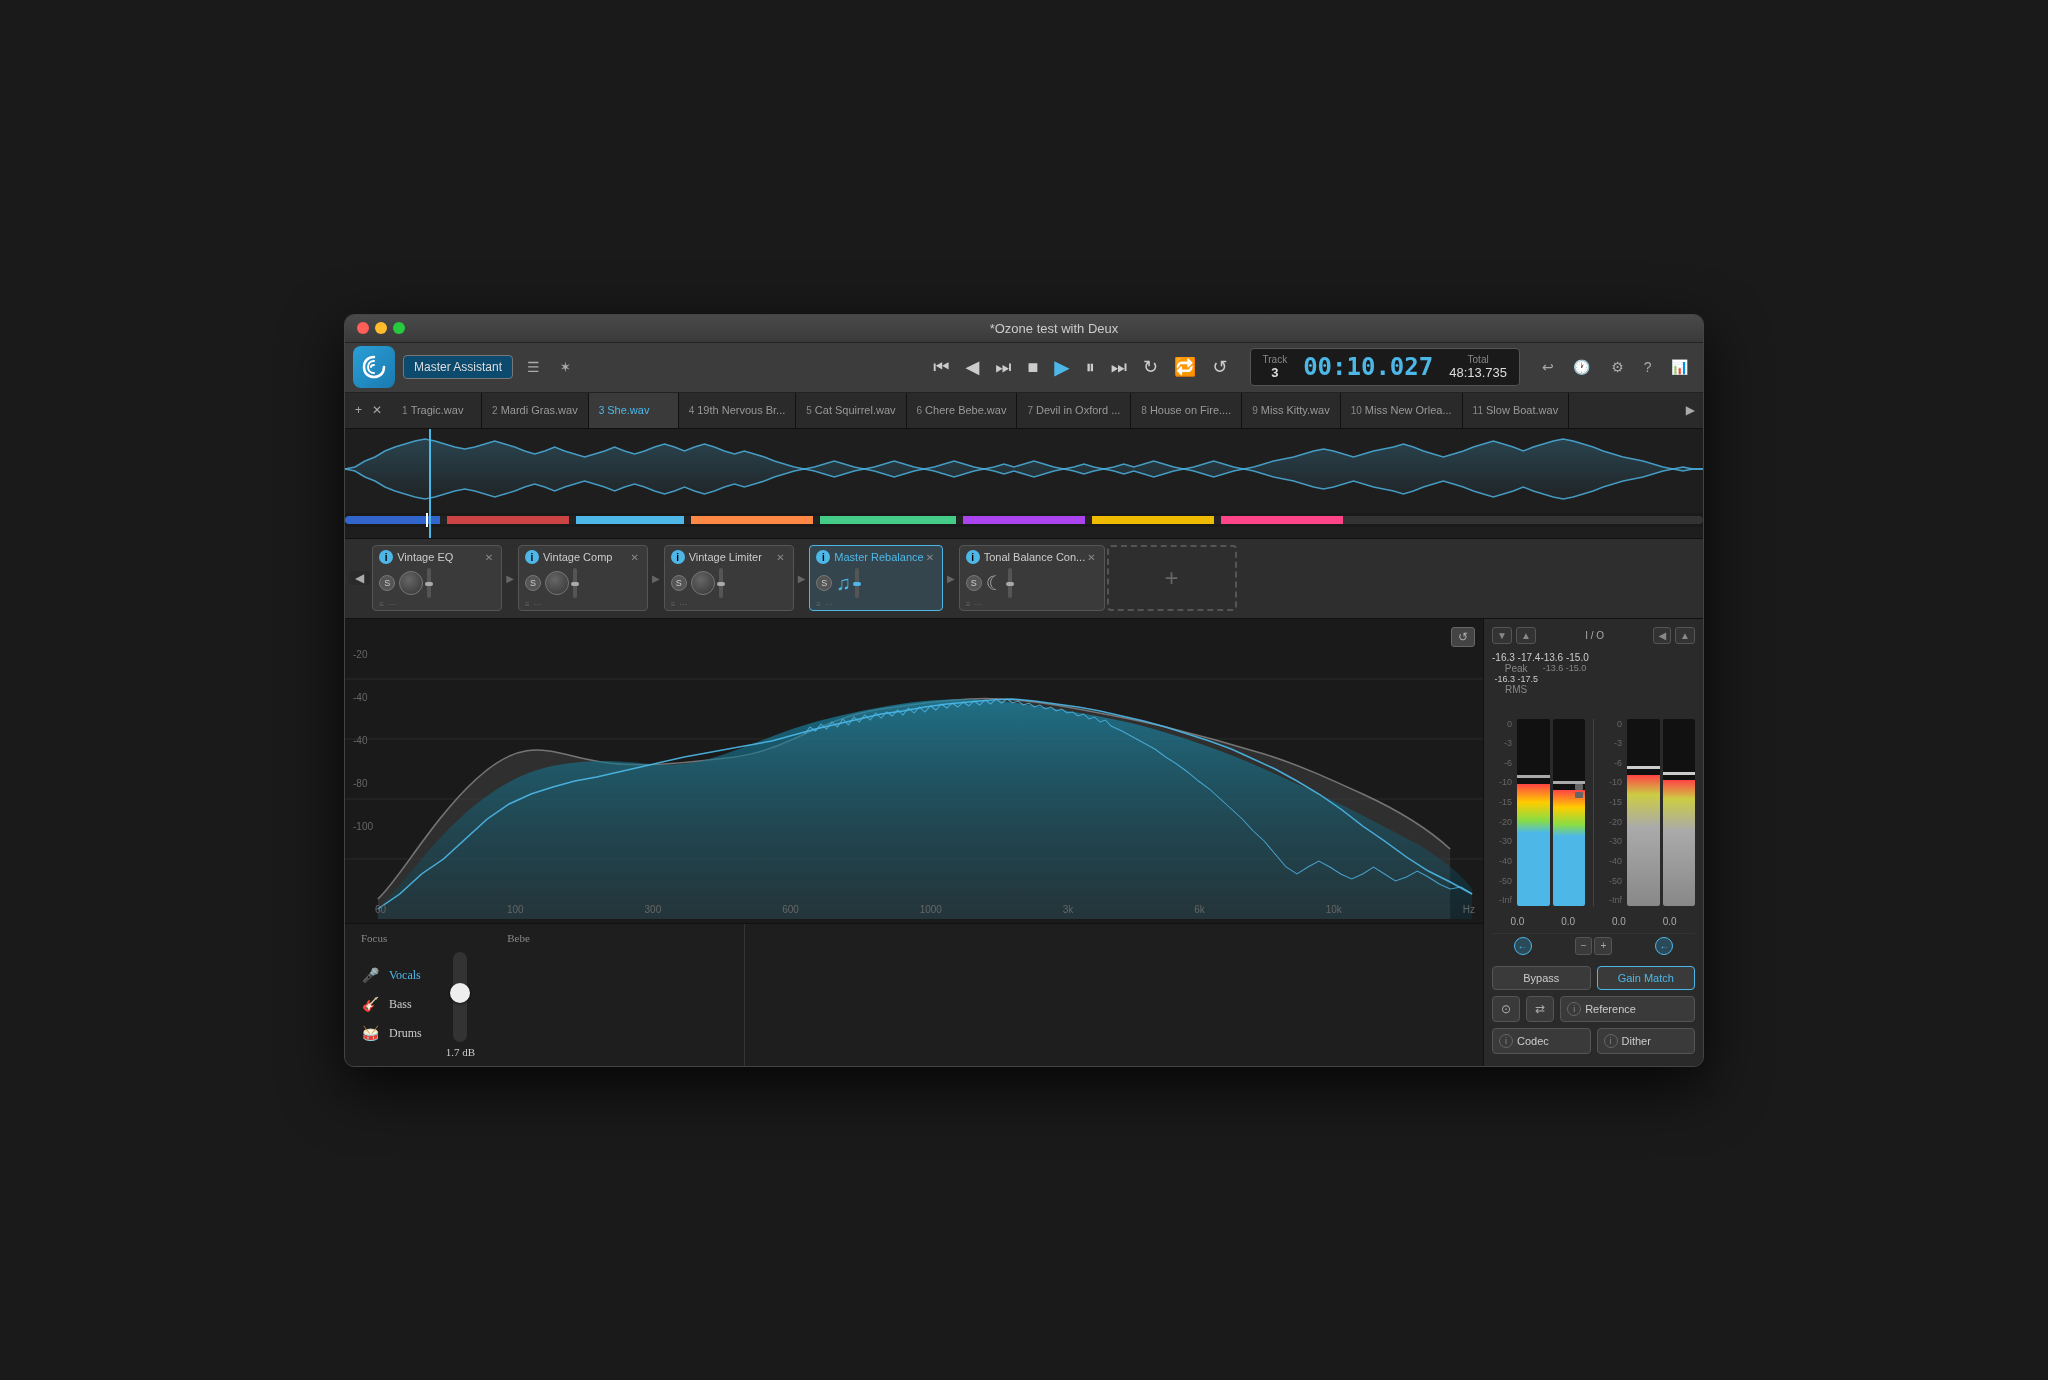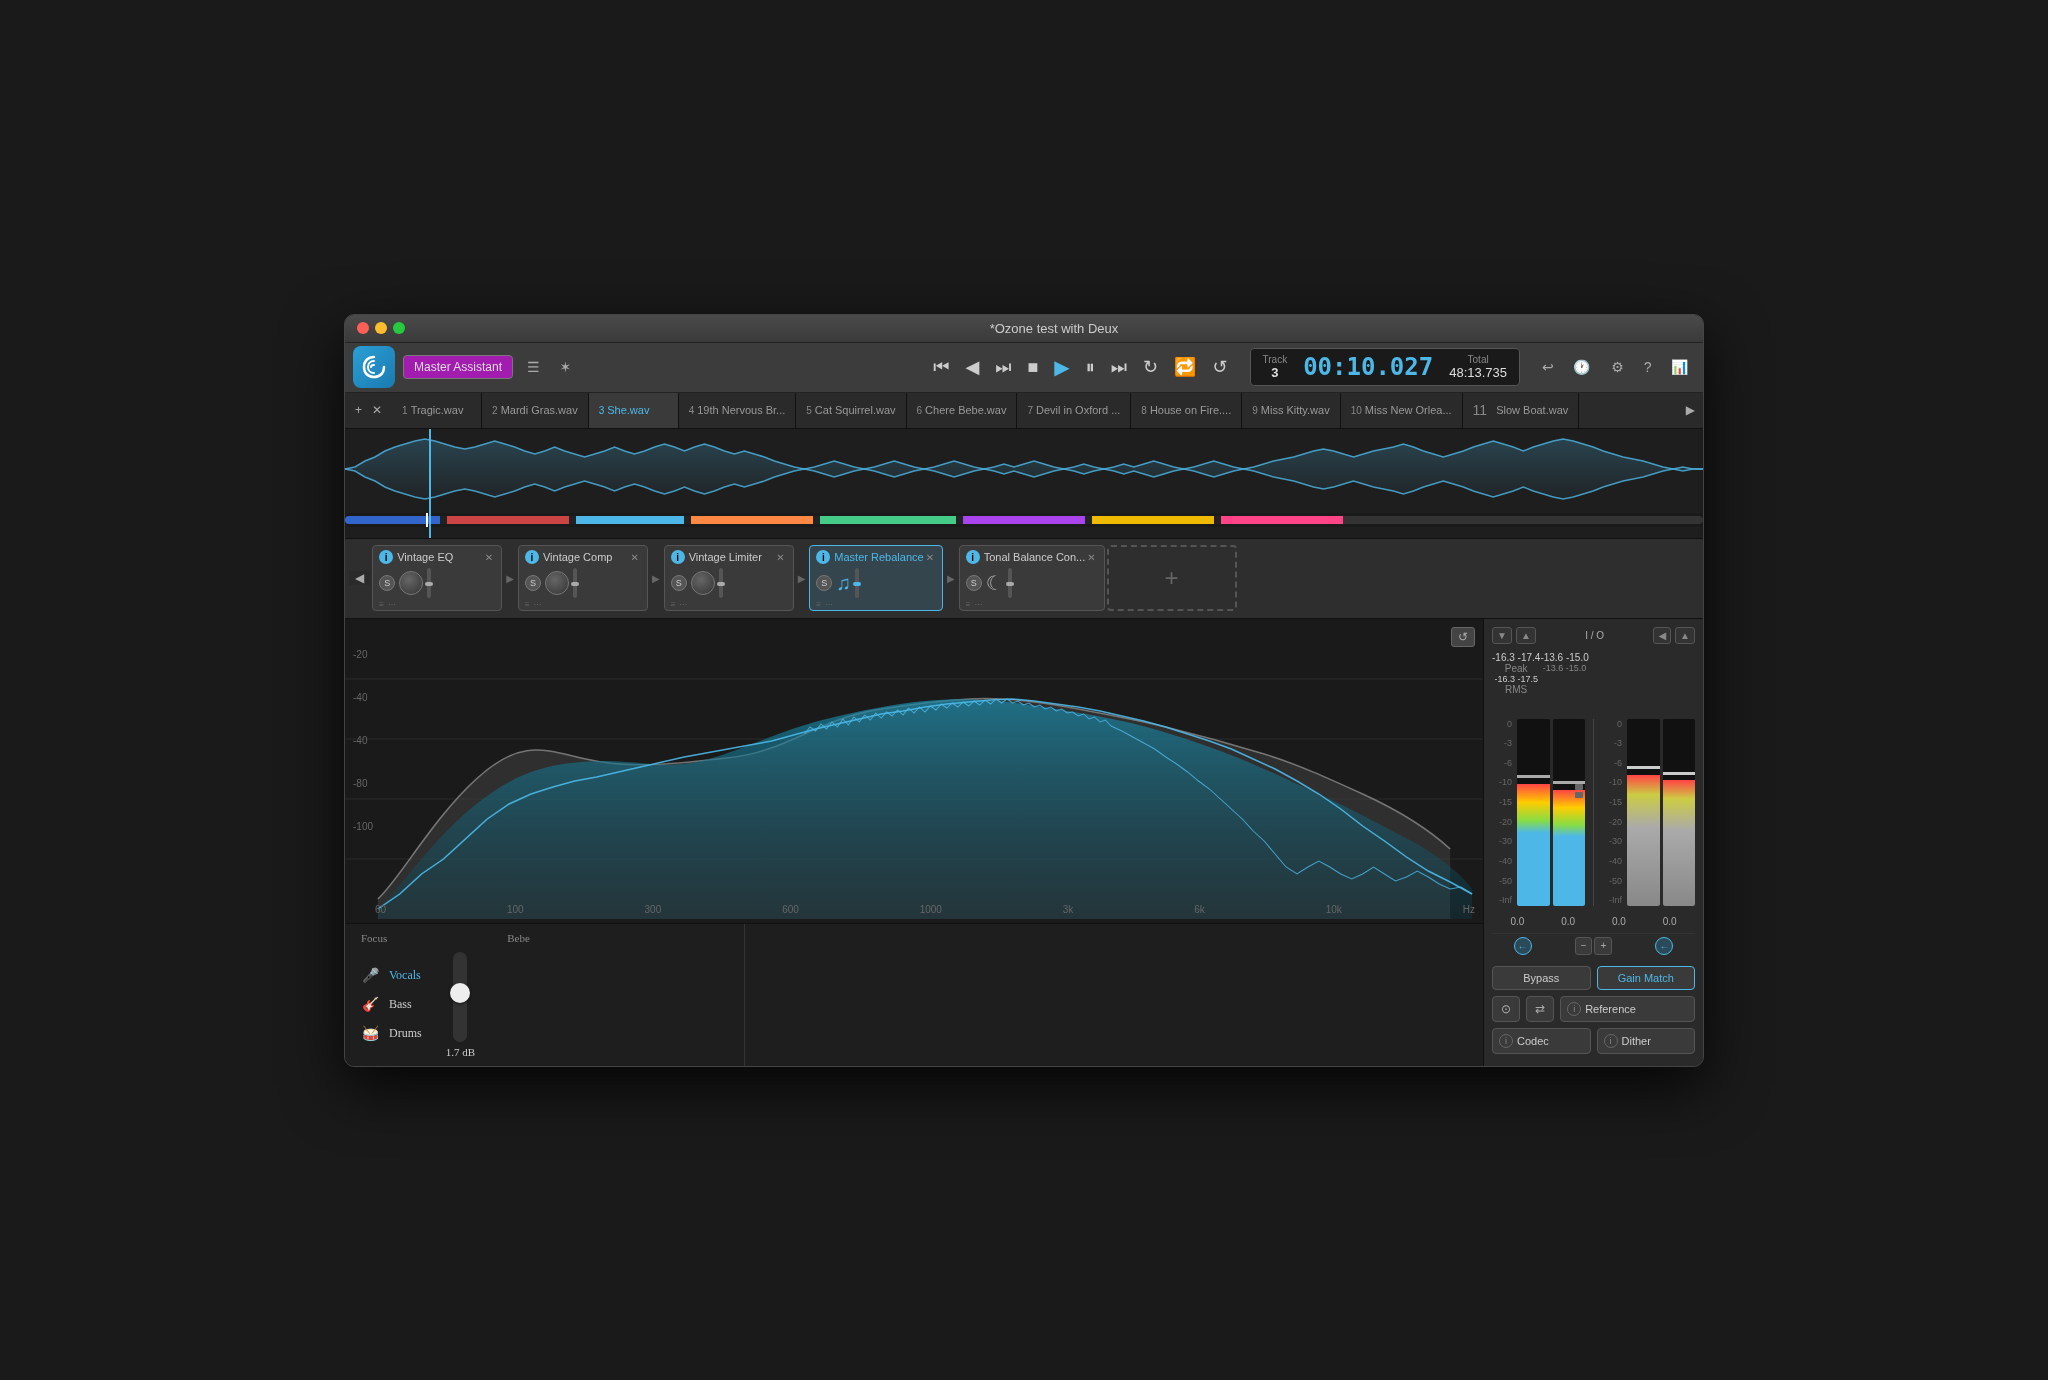--- a/index.html
+++ b/index.html
@@ -60,21 +60,21 @@
       height: 42px;
       background: linear-gradient(135deg, #2a9fd6, #1a7ab0);
       border-radius: 8px;
       display: flex;
       align-items: center;
       justify-content: center;
       cursor: pointer;
     }
     .logo-btn svg { width: 28px; height: 28px; }
     .master-assistant-btn {
-      background: #a21caf;
+      background: #0c4a6e;
       border: 1px solid #777;
       border-radius: 4px;
       color: #ddd;
       font-size: 12px;
       padding: 4px 10px;
       cursor: pointer;
     }
     .toolbar-icon-btn {
       background: none;
       border: none;
@@ -526,21 +526,21 @@
       </div>
       <div class="tab">
         <span style="color:#888;font-size:10px;margin-right:3px">9</span>
         <span>Miss Kitty.wav</span>
       </div>
       <div class="tab">
         <span style="color:#888;font-size:10px;margin-right:3px">10</span>
         <span>Miss New Orlea...</span>
       </div>
       <div class="tab">
-        <span style="color:#888;font-size:14px;margin-right:9px">11</span>
+        <span style="color:#888;font-size:10px;margin-right:3px">11</span>
         <span>Slow Boat.wav</span>
       </div>
     </div>
     <div class="tab-nav">
       <button class="tab-ctrl-btn">▶</button>
     </div>
   </div>
 
   <div class="waveform-area">
     <div class="playhead"></div>

